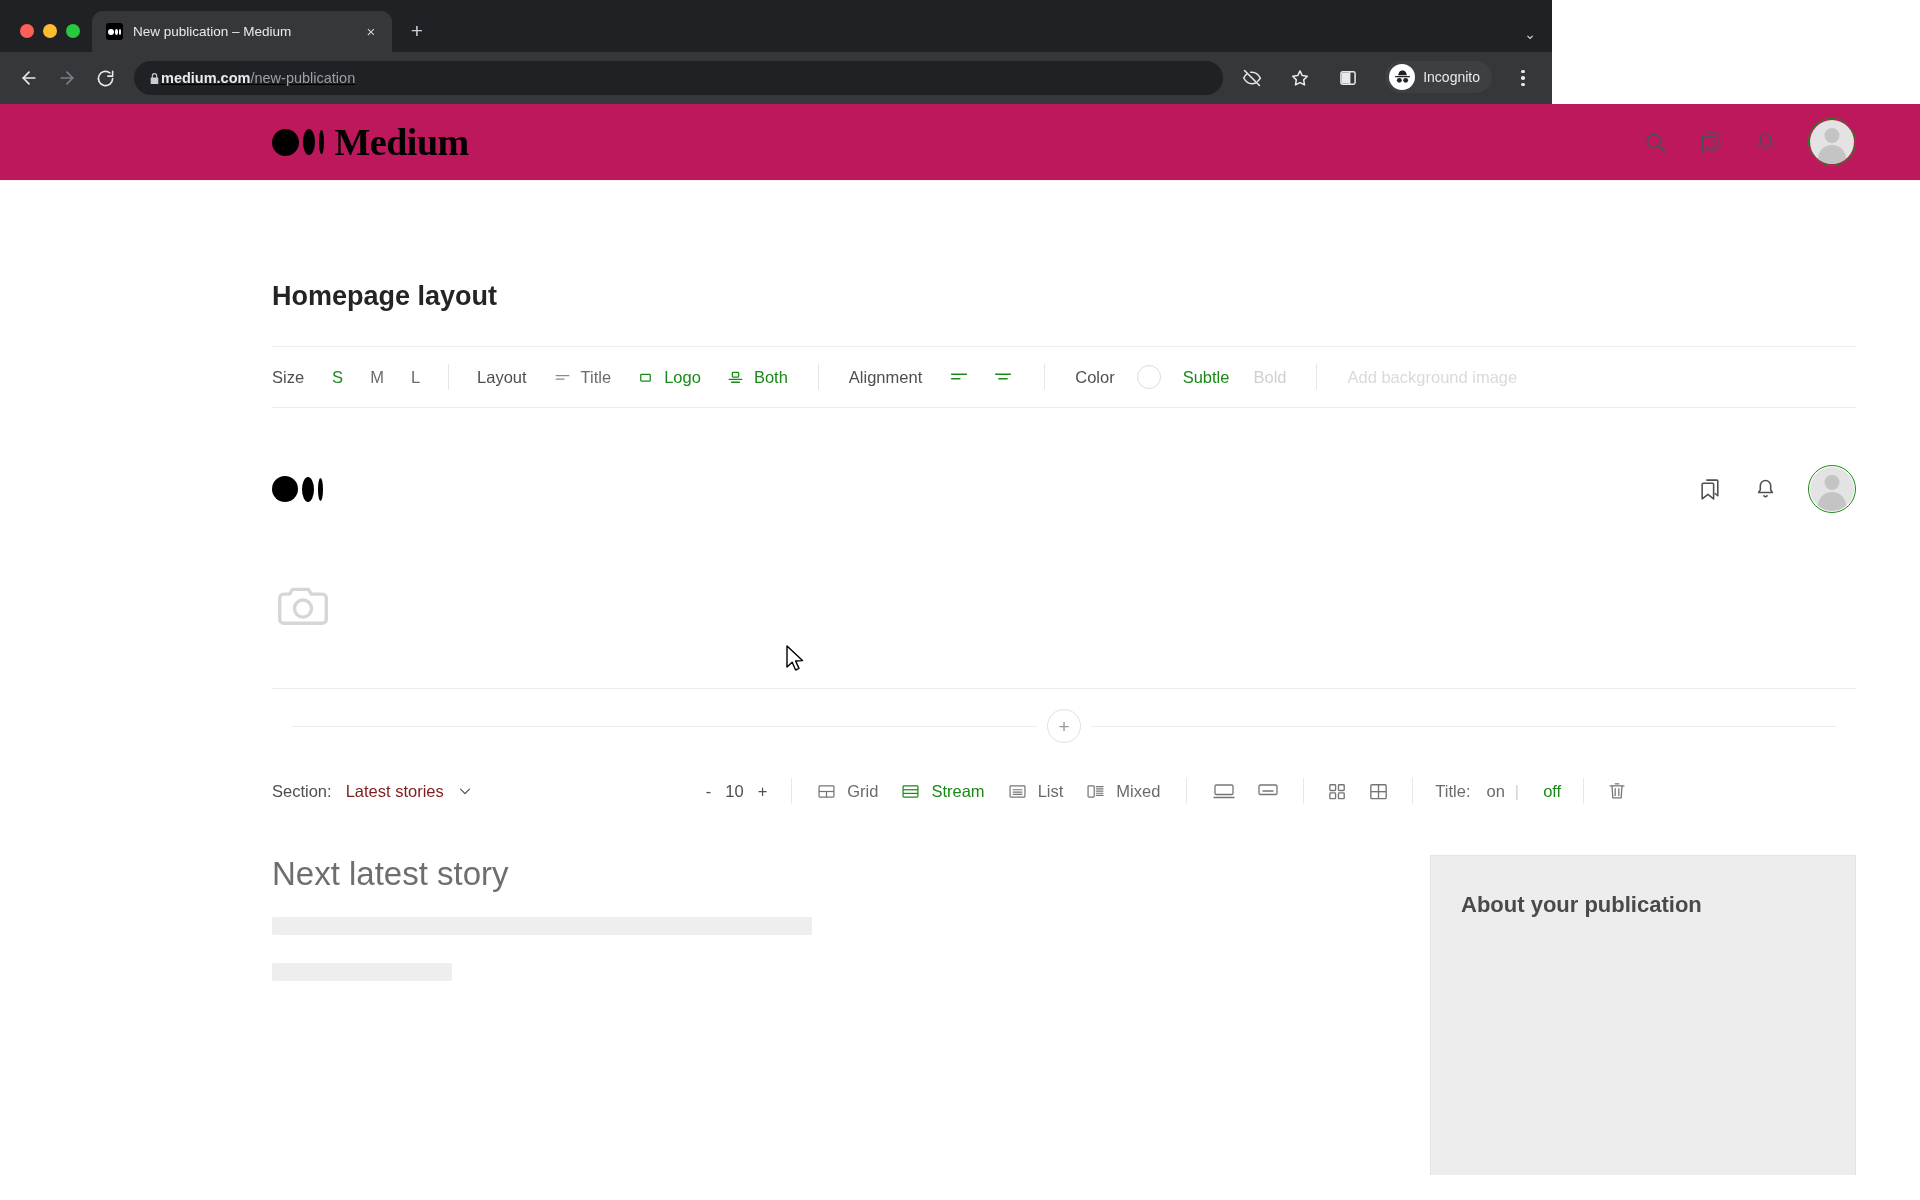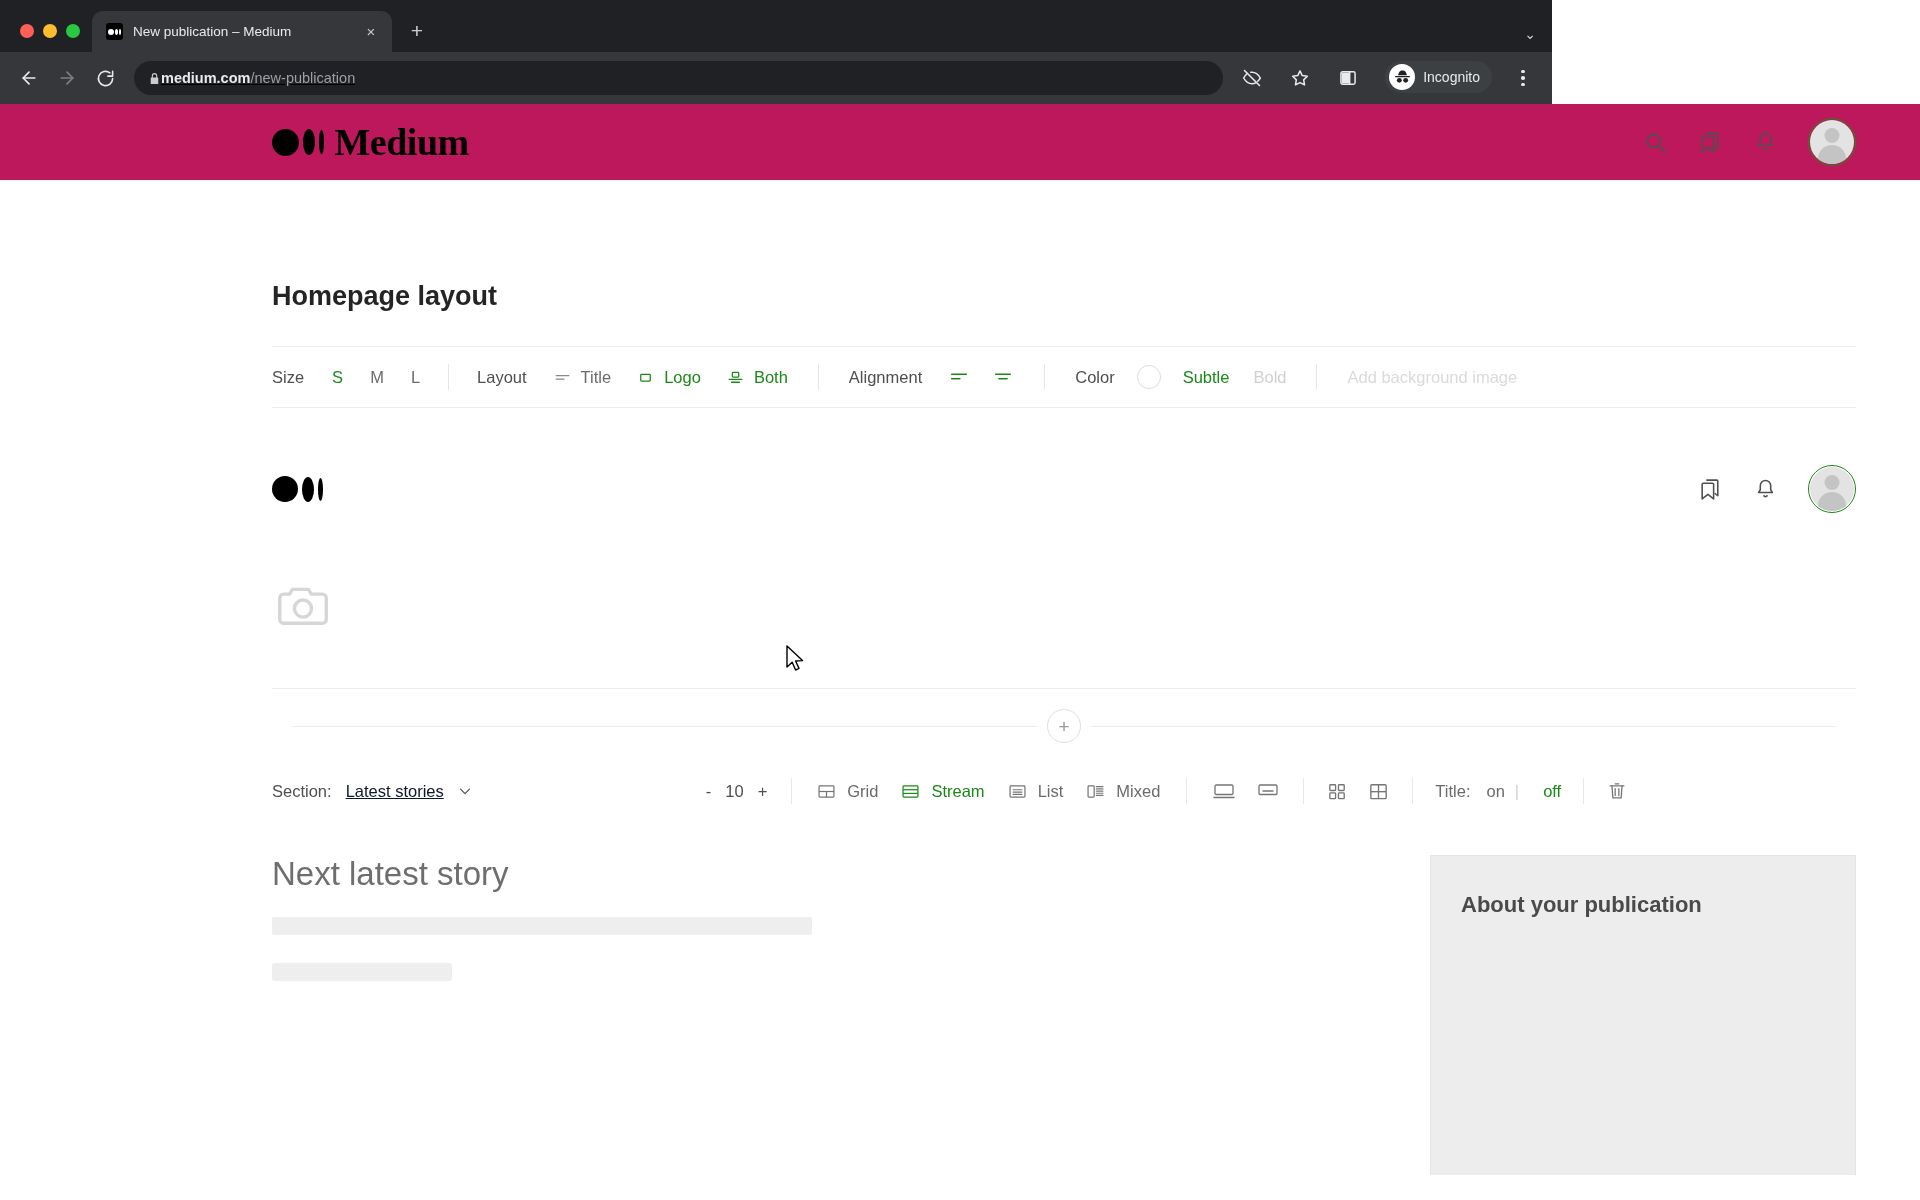--- a/index.html
+++ b/index.html
@@ -222,21 +222,21 @@
     display:flex; align-items:center; justify-content:center;
     color:#9a9a9a; font-size: 19px; line-height:1;
     margin: 0 10px;
     flex: 0 0 auto;
   }
 
   .section-row {
     height: 56px; display:flex; align-items:center;
   }
   .sec-label { font-size: 16.5px; color:#4f4f4f; }
-  .sec-value { font-size: 16.5px; color:#0f172a;text-decoration:underline; }
+  .sec-value { font-size: 16.5px; color:#7f1d1d; }
   .stepper { display:flex; align-items:center; gap: 14px; font-size: 16.5px; color:#4f4f4f; }
   .vsep { width:1px; height: 26px; background:#e8e8e8; }
 
   .preview-body { margin-top: 36px; display:flex; gap: 0; }
   .pb-left { width: 700px; }
   .story-title { font-size: 33px; font-weight:400; color:#6e6e6e; }
   .skel { background:#eeeeee; border-radius:2px; }
   .skel.w1 { width: 540px; height: 18px; margin-top: 24px; }
   .skel.w2 { width: 180px; height: 18px; margin-top: 28px; }
   .about-card {

